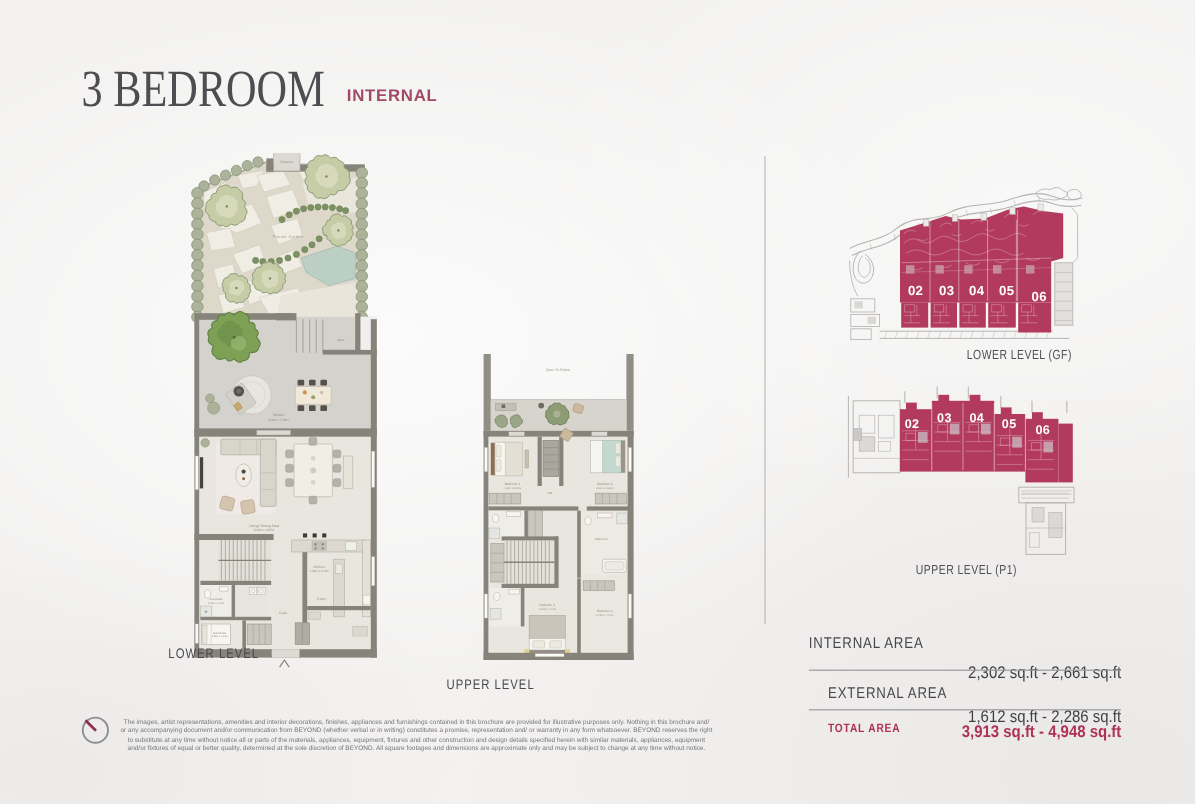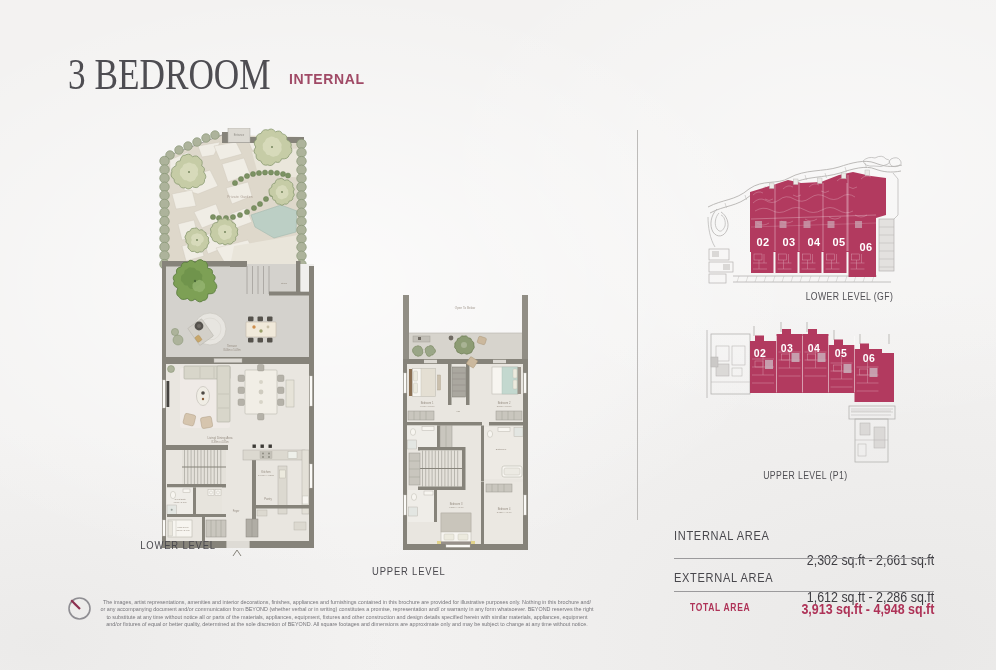--- a/index.html
+++ b/index.html
@@ -770,21 +770,21 @@
 
 <div class="abs" style="left:705px;top:469px;width:200px;text-align:center;font-size:11px;color:#504f54;"><span style="display:inline-block;letter-spacing:0.5px;transform:scaleX(0.79);">UPPER LEVEL (P1)</span></div>
 
 <div class="abs" style="left:674px;top:528px;width:260px;">
 
   <div style="position:absolute;left:0;top:0;font-size:13px;color:#48474c;white-space:nowrap;"><span style="display:inline-block;letter-spacing:0.8px;transform:scaleX(0.85);transform-origin:0 0;">INTERNAL AREA</span></div>
   <div style="position:absolute;right:0;top:3px;font-size:14px;color:#3f3e43;white-space:nowrap;margin-top:21px;"><span style="display:inline-block;transform:scaleX(0.89);transform-origin:100% 0;">2,302 sq.ft - 2,661 sq.ft</span></div>
 
   <div style="position:absolute;left:0;top:30px;width:260px;height:1px;background:#9b9a9c;"></div>
 
-  <div style="position:absolute;left:0;top:42px;font-size:13px;color:#48474c;white-space:nowrap;"><span style="display:inline-block;letter-spacing:0.8px;transform:scaleX(0.85);transform-origin:0 0;">EXTERNAL AREA</span></div>
+  <div style="position:absolute;left:16px;top:42px;font-size:13px;color:#48474c;white-space:nowrap;"><span style="display:inline-block;letter-spacing:0.8px;transform:scaleX(0.85);transform-origin:0 0;">EXTERNAL AREA</span></div>
   <div style="position:absolute;right:0;top:41px;font-size:14px;color:#3f3e43;white-space:nowrap;margin-top:20px;"><span style="display:inline-block;transform:scaleX(0.89);transform-origin:100% 0;">1,612 sq.ft - 2,286 sq.ft</span></div>
 
   <div style="position:absolute;left:0;top:63px;width:260px;height:1px;background:#9b9a9c;"></div>
 
   <div style="position:absolute;left:16px;top:74px;font-size:10px;color:#ae3257;font-weight:bold;white-space:nowrap;"><span style="display:inline-block;letter-spacing:0.8px;transform:scaleX(0.85);transform-origin:0 0;">TOTAL AREA</span></div>
   <div style="position:absolute;right:0;top:73px;font-size:14px;color:#ae3257;font-weight:bold;white-space:nowrap;"><span style="display:inline-block;transform:scaleX(0.89);transform-origin:100% 0;">3,913 sq.ft - 4,948 sq.ft</span></div>
 </div>
 
 <svg class="abs" style="left:64px;top:593px;" width="32" height="32" viewBox="0 0 32 32">
   <circle cx="15.5" cy="15.5" r="10.5" fill="none" stroke="#8f8e93" stroke-width="1.6"></circle>

